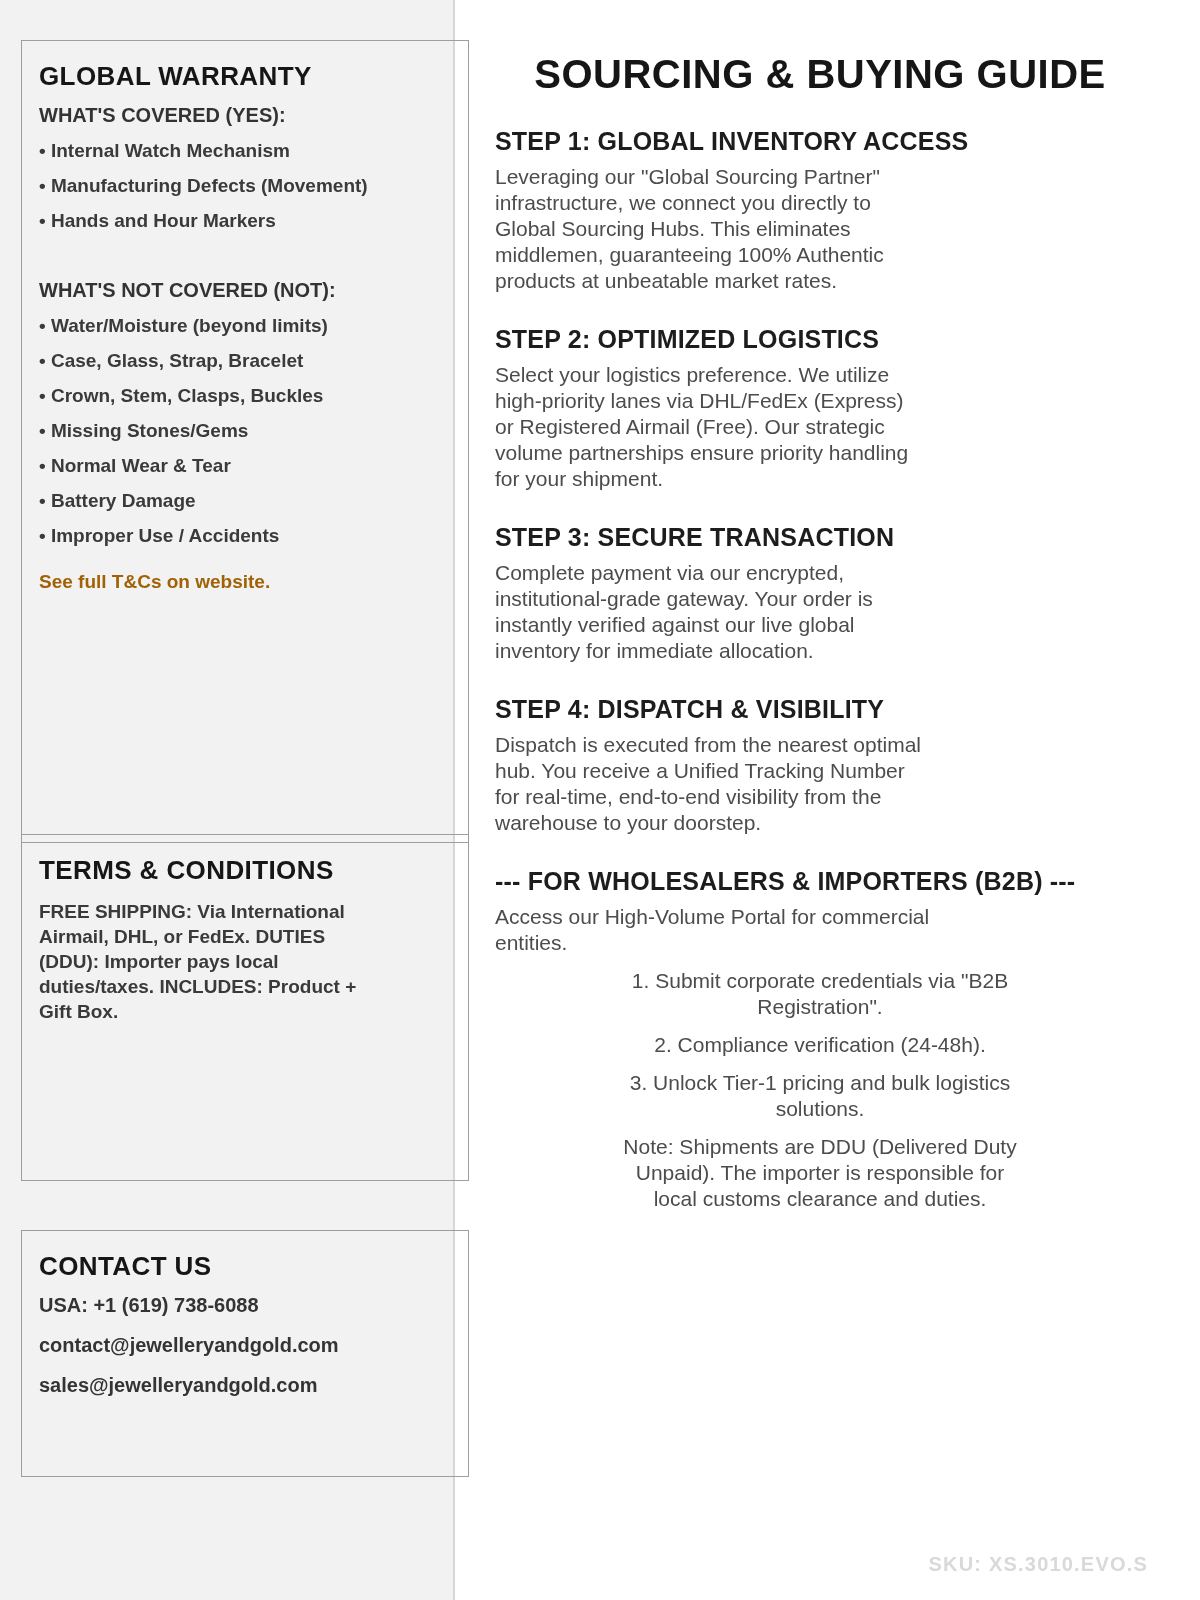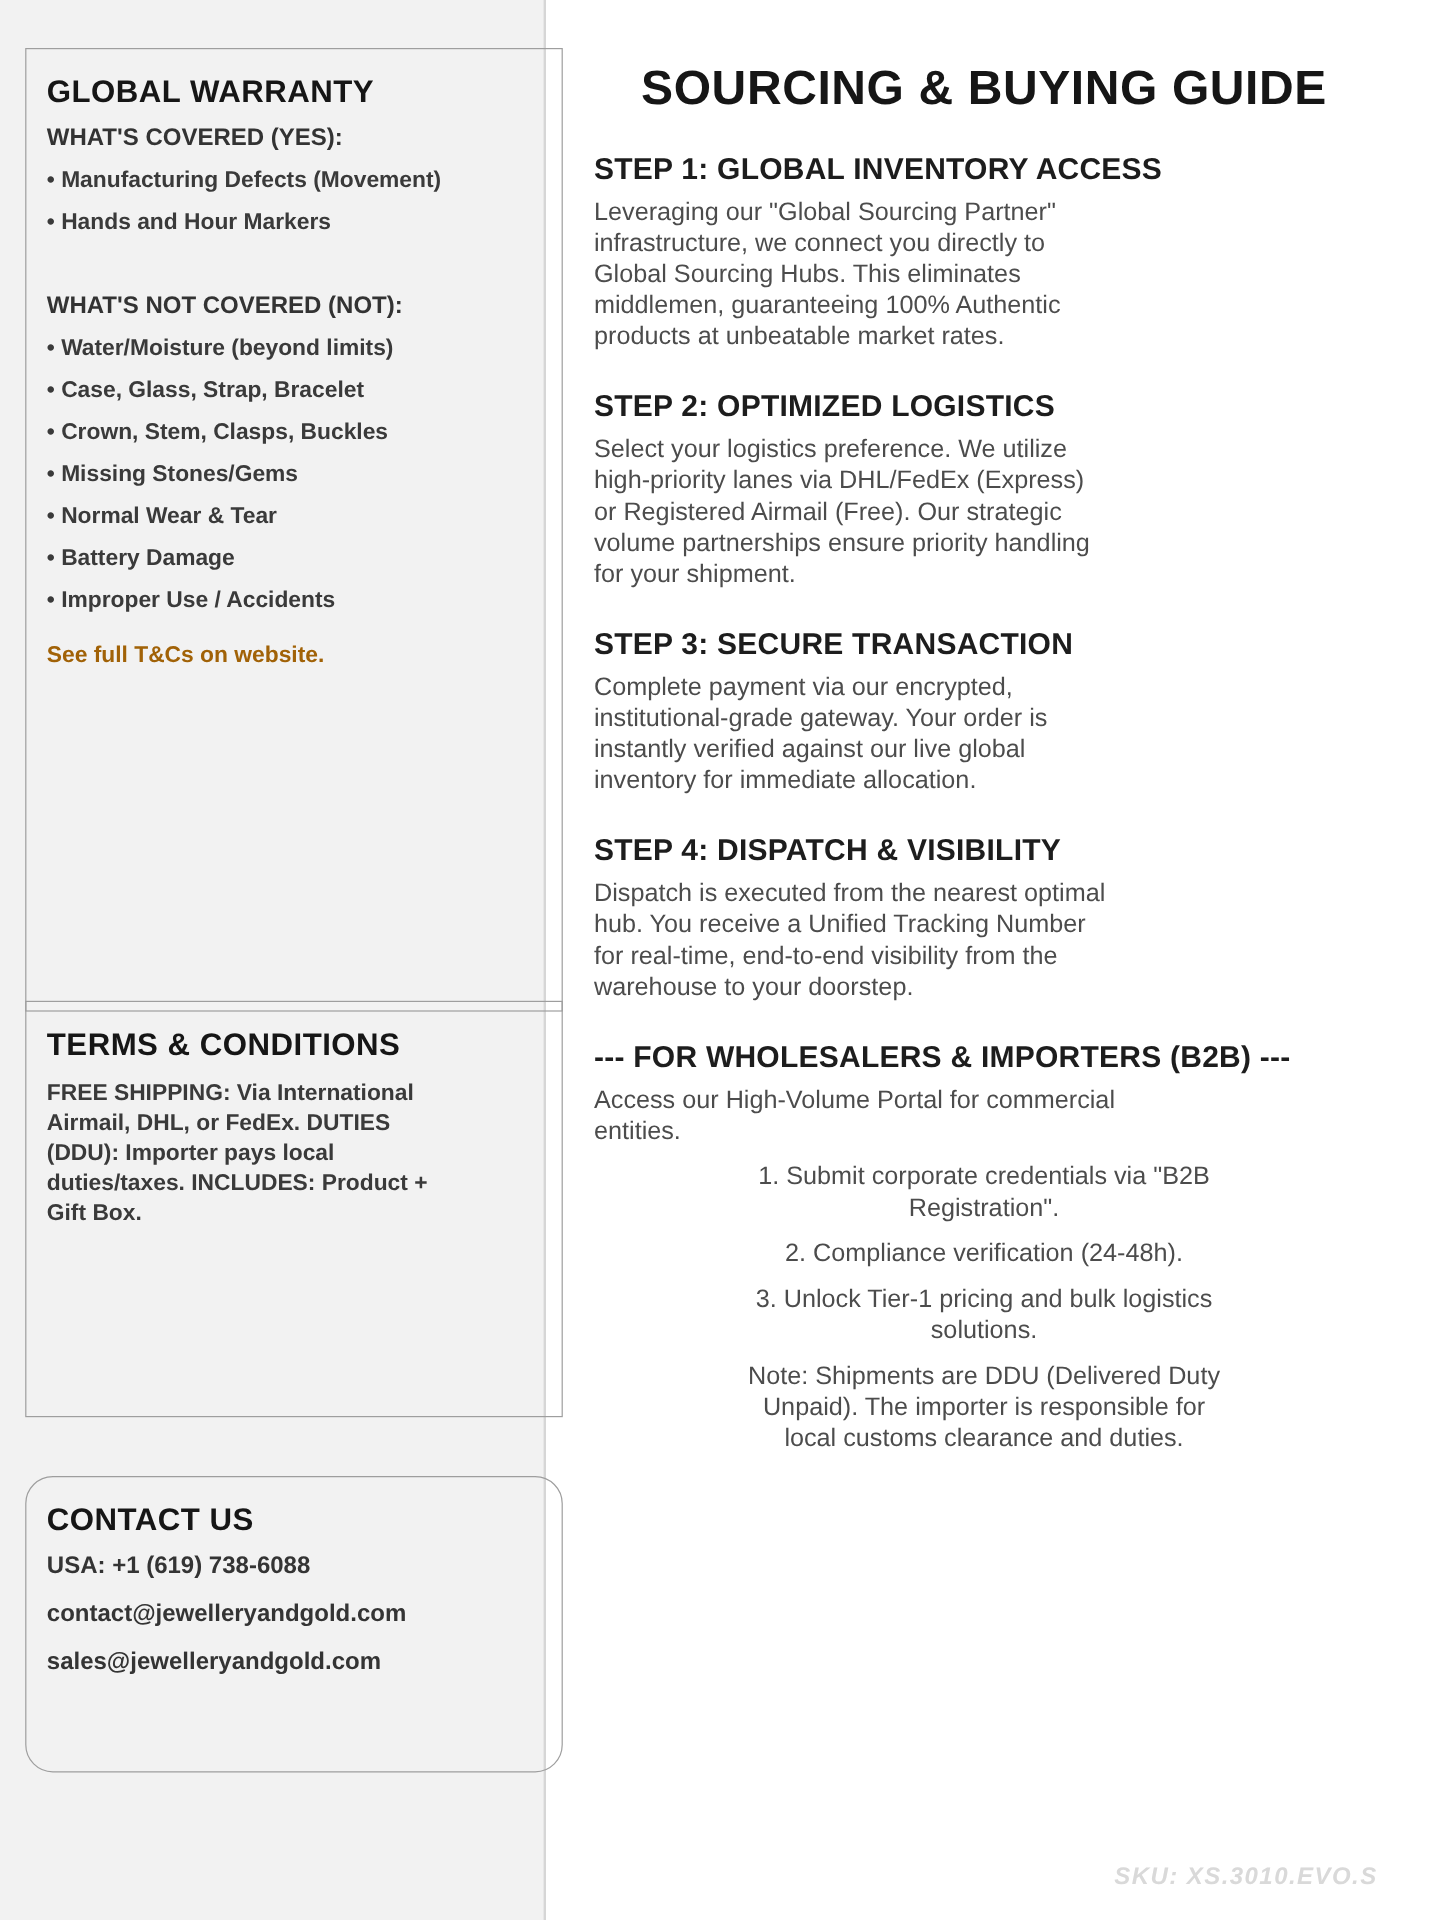--- a/index.html
+++ b/index.html
@@ -20,21 +20,21 @@
     background: #f2f2f2;
     border-right: 2px solid #d6d6d6;
   }
   .panel {
     position: absolute; left: 21px; width: 448px;
     border: 1px solid #9e9e9e;
     padding: 20px 17px;
   }
   .panel-warranty { top: 40px;  height: 803px; }
   .panel-terms    { top: 834px; height: 347px; }
-  .panel-contact  { top: 1230px; height: 247px; border-radius: 23px; }
+  .panel-contact  { top: 1230px; height: 247px; }
 
   .panel h2 {
     margin: 0; padding: 0;
     font-size: 26px; line-height: 30px;
     font-weight: 700; color: #161616;
     letter-spacing: 0.4px;
   }
   .subhead {
     margin-top: 12px;
     font-size: 20px; line-height: 24px;
@@ -94,32 +94,32 @@
     white-space: pre-line;
   }
   .main p.body + p.body { margin-top: 12px; text-align: center; }
   .main p.note { margin-top: 24px; }
 
   .sku {
     position: absolute; top: 1552px; right: 52px;
     font-size: 20px; line-height: 24px;
     font-weight: 700; color: #d9d9d9;
     letter-spacing: 1.2px;
-    font-style: italic;
   }
 </style>
 </head>
 <body>
 
 <div class="sidebar">
 
   <section class="panel panel-warranty">
     <h2>GLOBAL WARRANTY</h2>
     <div class="subhead">WHAT'S COVERED (YES):</div>
     <ul class="bullets">
+      <li>Internal Watch Mechanism</li>
       <li>Manufacturing Defects (Movement)</li>
       <li>Hands and Hour Markers</li>
     </ul>
     <div class="subhead gap-top">WHAT'S NOT COVERED (NOT):</div>
     <ul class="bullets">
       <li>Water/Moisture (beyond limits)</li>
       <li>Case, Glass, Strap, Bracelet</li>
       <li>Crown, Stem, Clasps, Buckles</li>
       <li>Missing Stones/Gems</li>
       <li>Normal Wear &amp; Tear</li>

